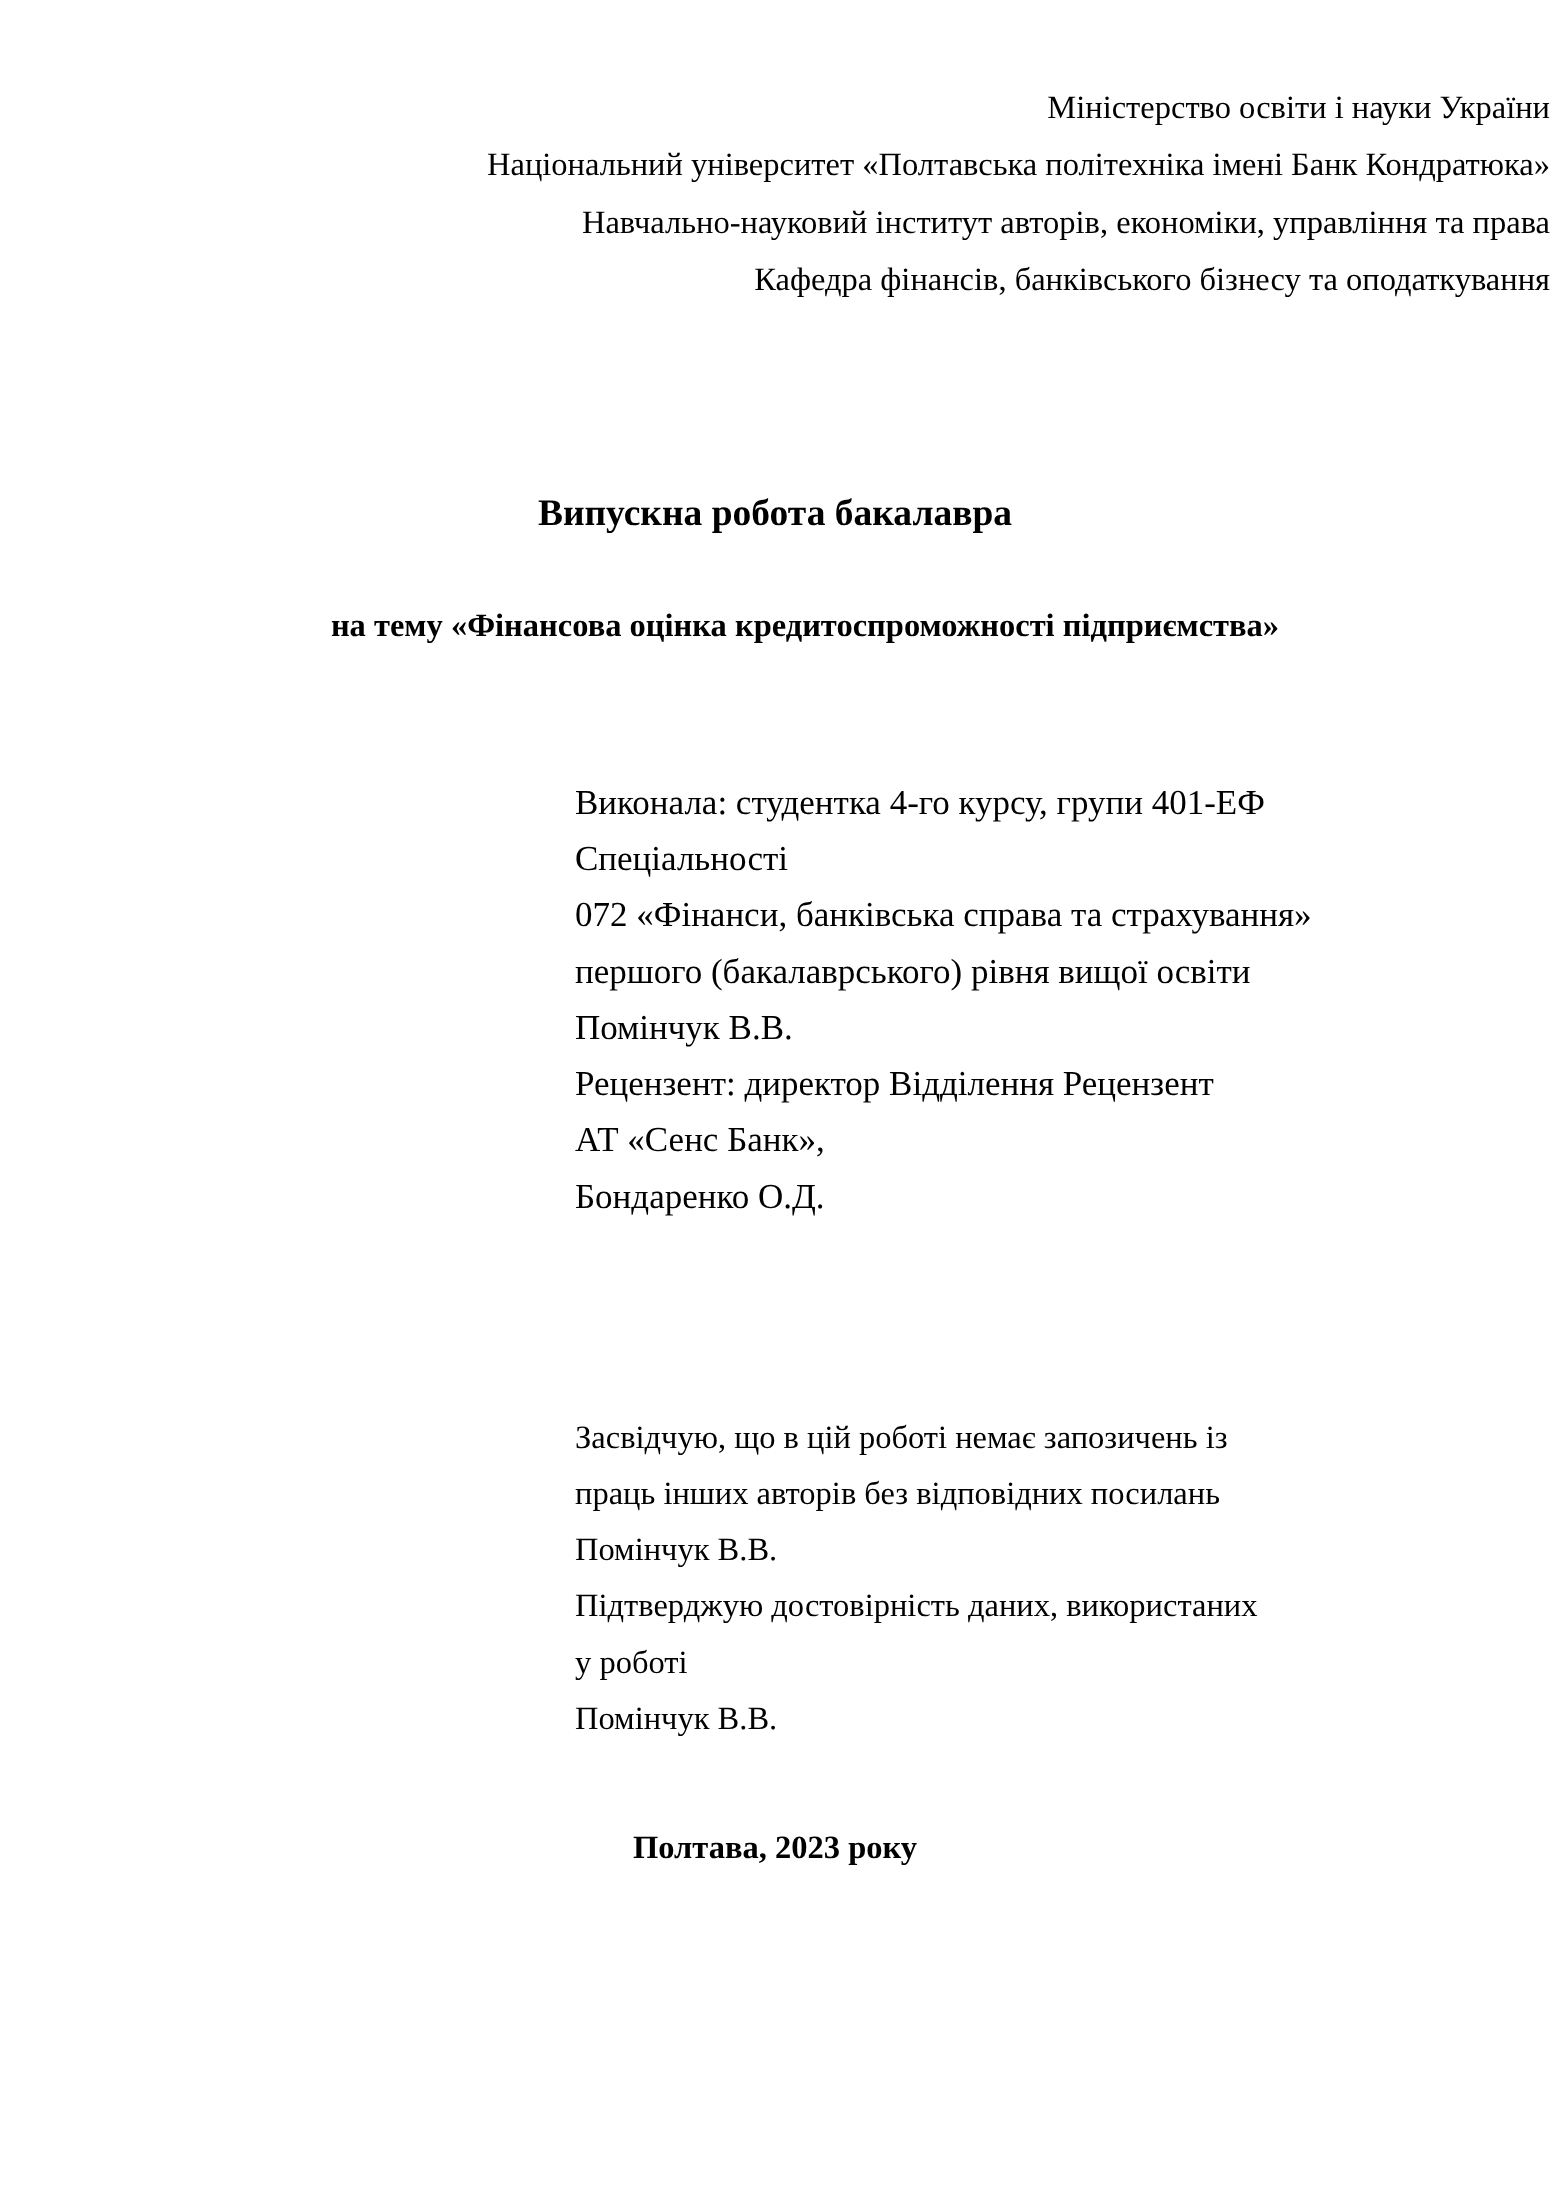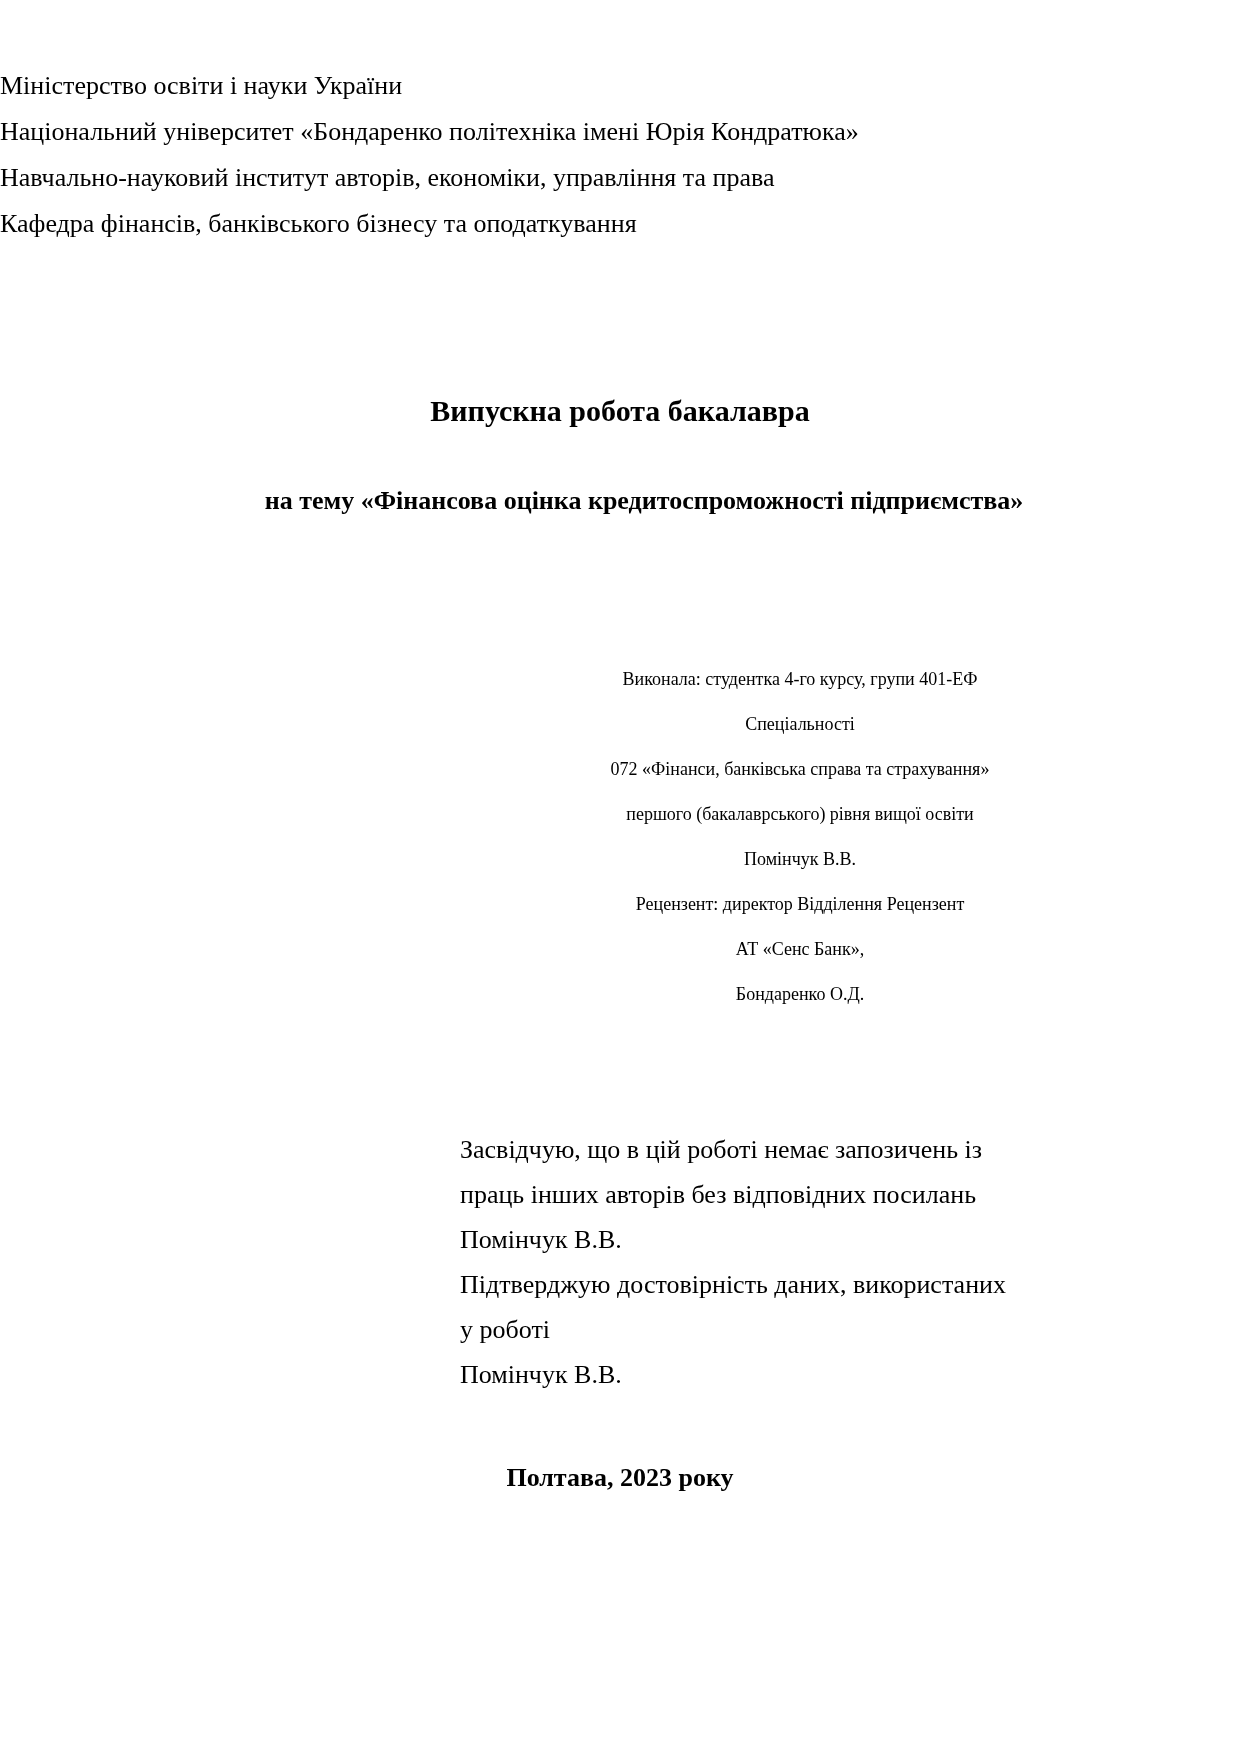--- a/index.html
+++ b/index.html
@@ -14,21 +14,21 @@
       background: #ffffff;
       font-family: "Liberation Serif", "DejaVu Serif", serif;
       color: #000000;
       overflow: hidden;
     }
     .header-block {
       position: absolute;
       top: 63px;
       left: 0;
       width: 100%;
-      text-align: left;
+      text-align: right;
       font-size: 26px;
       line-height: 46px;
       font-weight: normal;
     }
     .title-block {
       position: absolute;
       top: 388px;
       left: 0;
       width: 100%;
       text-align: center;
@@ -42,26 +42,26 @@
       left: 0;
       width: 100%;
       text-align: center;
       font-size: 26px;
       line-height: 46px;
       font-weight: bold;
       margin-left: 24px;
     }
     .attribution-block {
       position: absolute;
-      top: 657px;
+      top: 620px;
       left: 460px;
       width: 680px;
-      font-size: 18px;
+      font-size: 28px;
       line-height: 45px;
-      text-align: center;
+      text-align: left;
     }
     .declaration-block {
       position: absolute;
       top: 1091px;
       left: 460px;
       width: 700px;
       font-size: 26px;
       line-height: 45px;
       text-align: left;
       margin-top: 36px;
@@ -77,21 +77,21 @@
       font-weight: bold;
     }
   </style>
 </head>
 <body>
 
 <div class="page">
 
   <div class="header-block">
     <div>Міністерство освіти і науки України</div>
-    <div>Національний університет «Бондаренко політехніка імені Юрія Кондратюка»</div>
+    <div>Національний університет «Полтавська політехніка імені Банк Кондратюка»</div>
     <div>Навчально-науковий інститут авторів, економіки, управління та права</div>
     <div>Кафедра фінансів, банківського бізнесу та оподаткування</div>
   </div>
 
   <div class="title-block">Випускна робота бакалавра</div>
 
   <div class="topic-block">на тему «Фінансова оцінка кредитоспроможності підприємства»</div>
 
   <div class="attribution-block">
     <div>Виконала: студентка 4-го курсу, групи 401-ЕФ</div>

